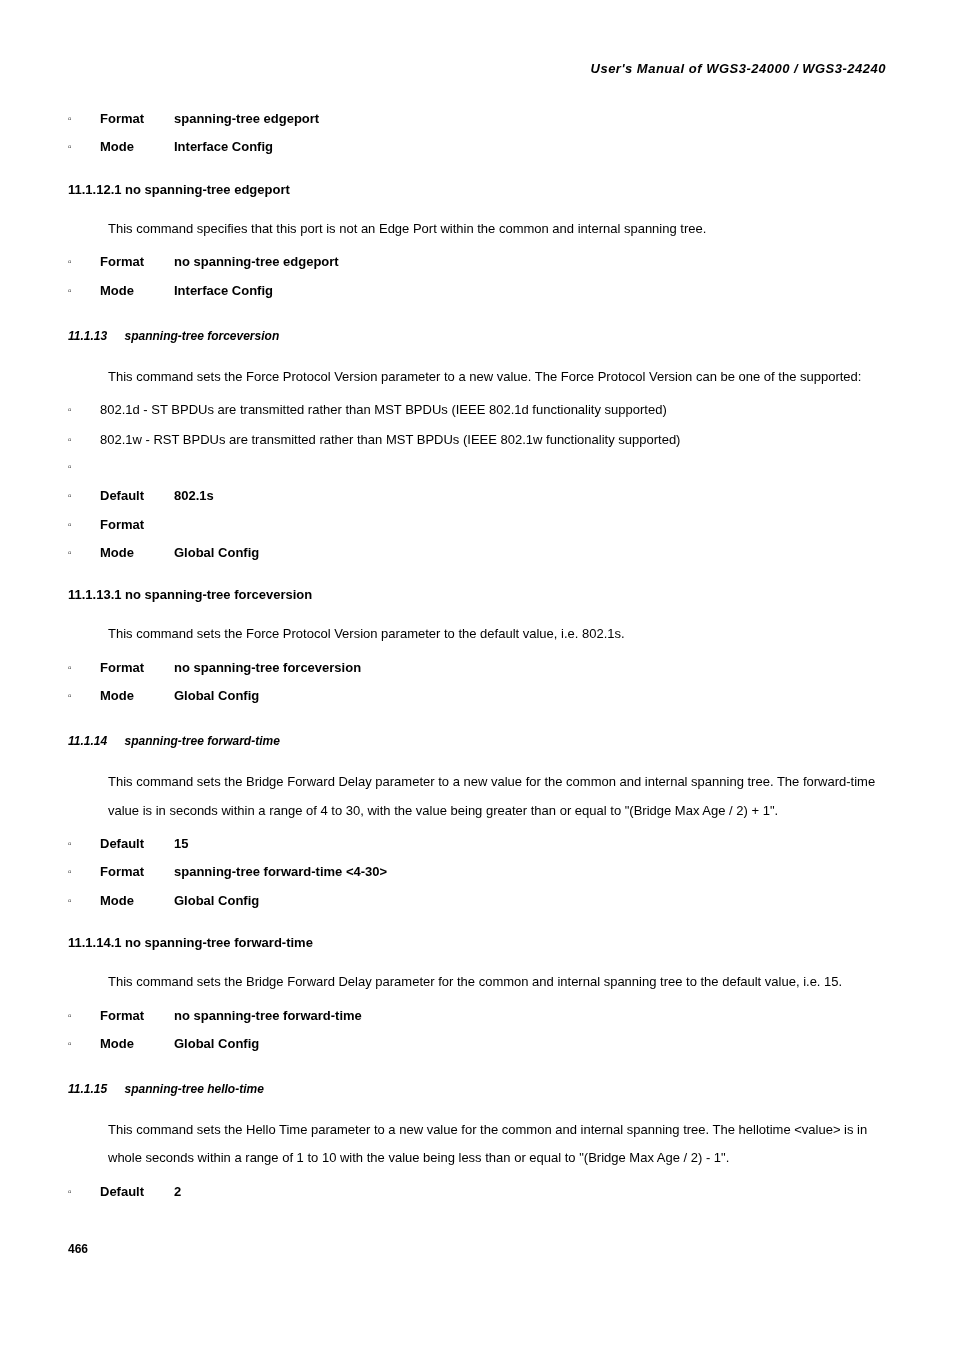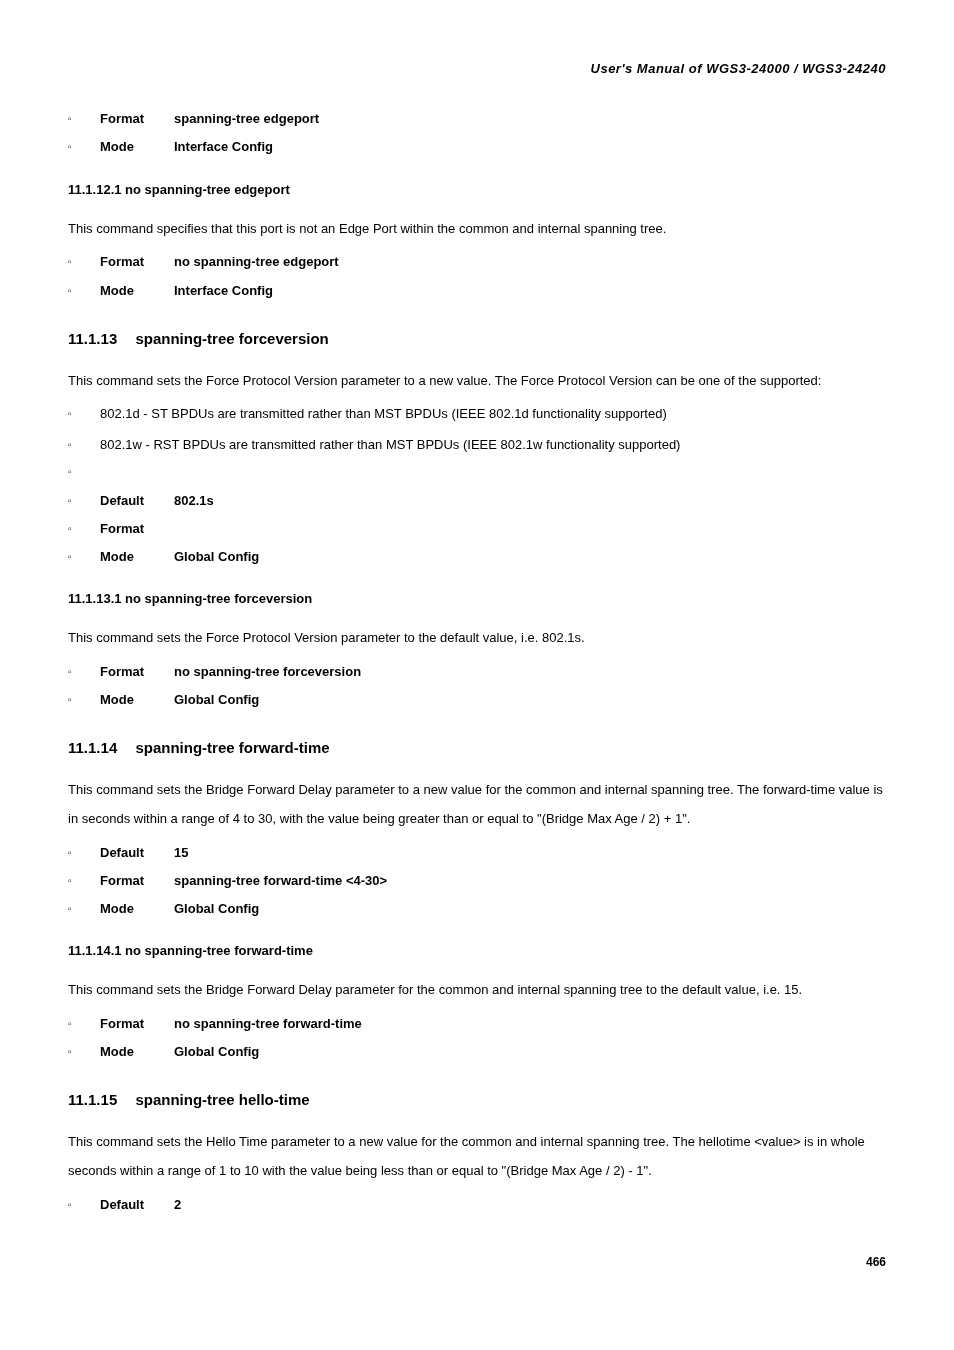--- a/index.html
+++ b/index.html
@@ -47,26 +47,28 @@
   }
   .sub-heading {
     font-weight: bold;
     font-size: 13px;
     margin-top: 24px;
     margin-bottom: 16px;
   }
   .body-text {
     line-height: 2.2;
     margin-bottom: 10px;
+    margin-left: 40px;
   }
   .section-heading {
     font-weight: bold;
-    font-size: 15px;
+    font-size: 12px;
     margin-top: 28px;
     margin-bottom: 18px;
+    font-style: italic;
   }
   .section-num {
     display: inline-block;
     margin-right: 14px;
   }
   .proto-list {
     list-style: none;
     padding: 0;
     margin: 0 0 12px 0;
   }
@@ -74,21 +76,21 @@
     display: flex;
     align-items: baseline;
     margin-bottom: 12px;
   }
   .proto-key {
     font-weight: normal;
   }
   .proto-text {
   }
   .page-num {
-    text-align: right;
+    text-align: left;
     font-weight: bold;
     font-size: 12px;
     margin-top: 40px;
   }
 </style>
 </head>
 <body>
 
 <div class="header-line">User's  Manual  of  WGS3-24000  /  WGS3-24240</div>
 

